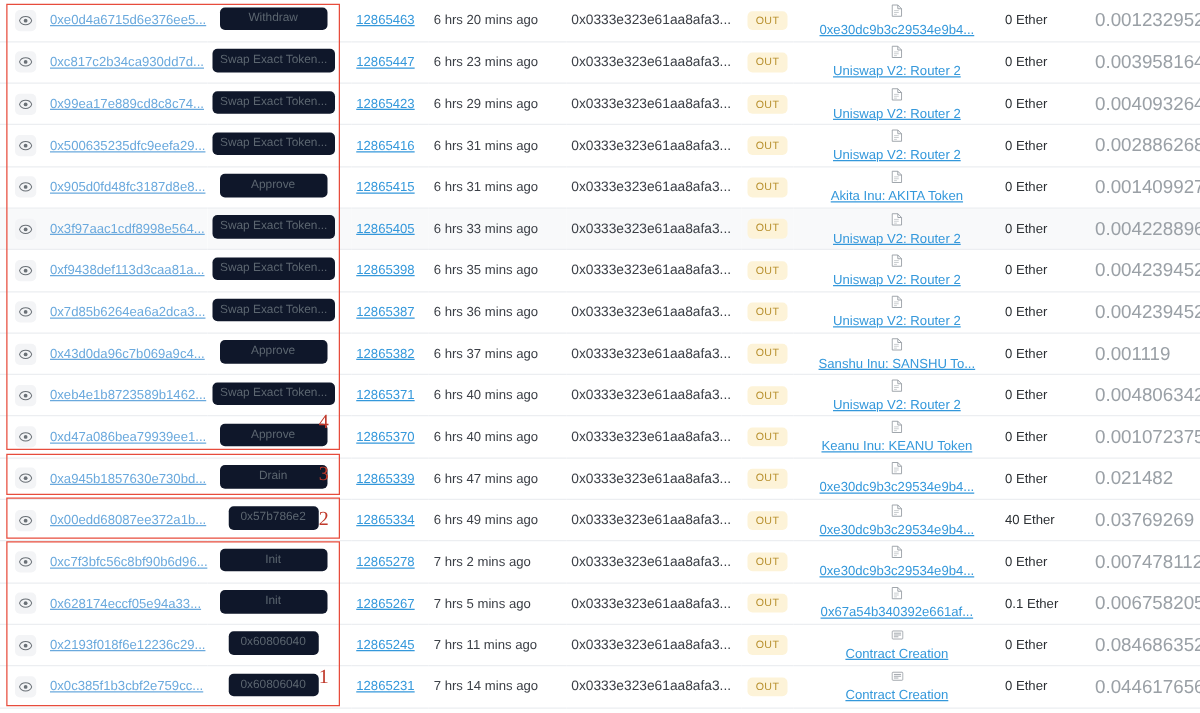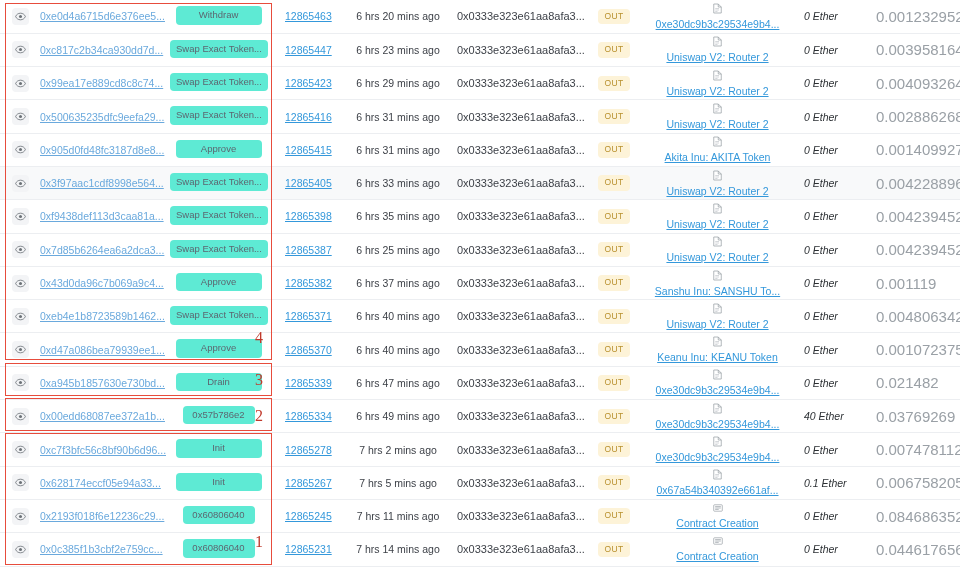--- a/index.html
+++ b/index.html
@@ -40,25 +40,25 @@
     white-space: nowrap;
     overflow: hidden;
   }
 
   
   .col-eye    { width: 36px;  text-align: center; padding-left: 8px !important; }
   .col-hash   { width: 130px; }
   .col-method { width: 105px; text-align: center; }
   .col-pad    { width: 10px; }
   .col-block  { width: 62px; margin-top: 40px; }
-  .col-age    { width: 110px; text-align: center; }
+  .col-age    { width: 110px; }
   .col-from   { width: 140px; }
   .col-dir    { width: 42px;  text-align: center; }
   .col-to     { width: 165px; }
-  .col-value  { width: 72px; font-style: italic; }
+  .col-value  { width: 72px; }
   .col-fee    { width: 90px;  text-align: left; }
 
   
   .eye-box {
     display: inline-flex;
     align-items: center;
     justify-content: center;
     width: 17px; height: 17px;
     border-radius: 4px;
     background: #f3f4f6;
@@ -67,21 +67,21 @@
   .hash-link { color: #6aa9dd; font-size: 10.5px; }
   .block-link { color: #3498db; font-size: 10.5px; }
   .to-link { color: #3498db; font-size: 10.5px; }
 
   
   .method-badge {
     display: inline-block;
     min-width: 86px;
     padding: 4px 6px;
     border-radius: 4px;
-    background: #5eead4;
+    background: #0f172a;
     color: #5c6670;
     font-size: 9.5px;
     text-align: center;
     line-height: 1.1;
     overflow: hidden;
     text-overflow: ellipsis;
     white-space: nowrap;
   }
   .method-badge.narrow { min-width: 72px; }
 
@@ -337,21 +337,21 @@
           <td class="col-eye"><span class="eye-box">
               <svg width="11" height="11" viewBox="0 0 16 16" fill="none">
                 <path d="M8 3.2C4.6 3.2 1.8 5.4 0.9 8c0.9 2.6 3.7 4.8 7.1 4.8S14.2 10.6 15.1 8C14.2 5.4 11.4 3.2 8 3.2z" stroke="#6b7177" stroke-width="1.2" fill="none"></path>
                 <circle cx="8" cy="8" r="2.2" fill="#6b7177"></circle>
               </svg>
             </span></td>
           <td class="col-hash"><a class="hash-link" href="#">0x7d85b6264ea6a2dca3...</a></td>
           <td class="col-method"><span class="method-badge">Swap Exact Token...</span></td>
           <td class="col-pad"></td>
           <td class="col-block"><a class="block-link" href="#">12865387</a></td>
-          <td class="col-age"><span class="age-text">6 hrs 25 mins ago</span></td>
+          <td class="col-age"><span class="age-text">6 hrs 36 mins ago</span></td>
           <td class="col-from"><span class="from-text">0x0333e323e61aa8afa3...</span></td>
           <td class="col-dir"><span class="out-badge">OUT</span></td>
           <td class="col-to">
             <span class="to-cell">
               <span>
                 <svg class="doc-icon" width="9" height="11" viewBox="0 0 12 14" fill="none">
                   <path d="M1 1h6l4 4v8H1z" stroke="#9aa0a6" stroke-width="1" fill="#fff"></path>
                   <path d="M7 1v4h4" stroke="#9aa0a6" stroke-width="1" fill="none"></path>
                   <path d="M3 7h5M3 9h5M3 11h3" stroke="#b8bdc2" stroke-width="0.8"></path>
                 </svg>

